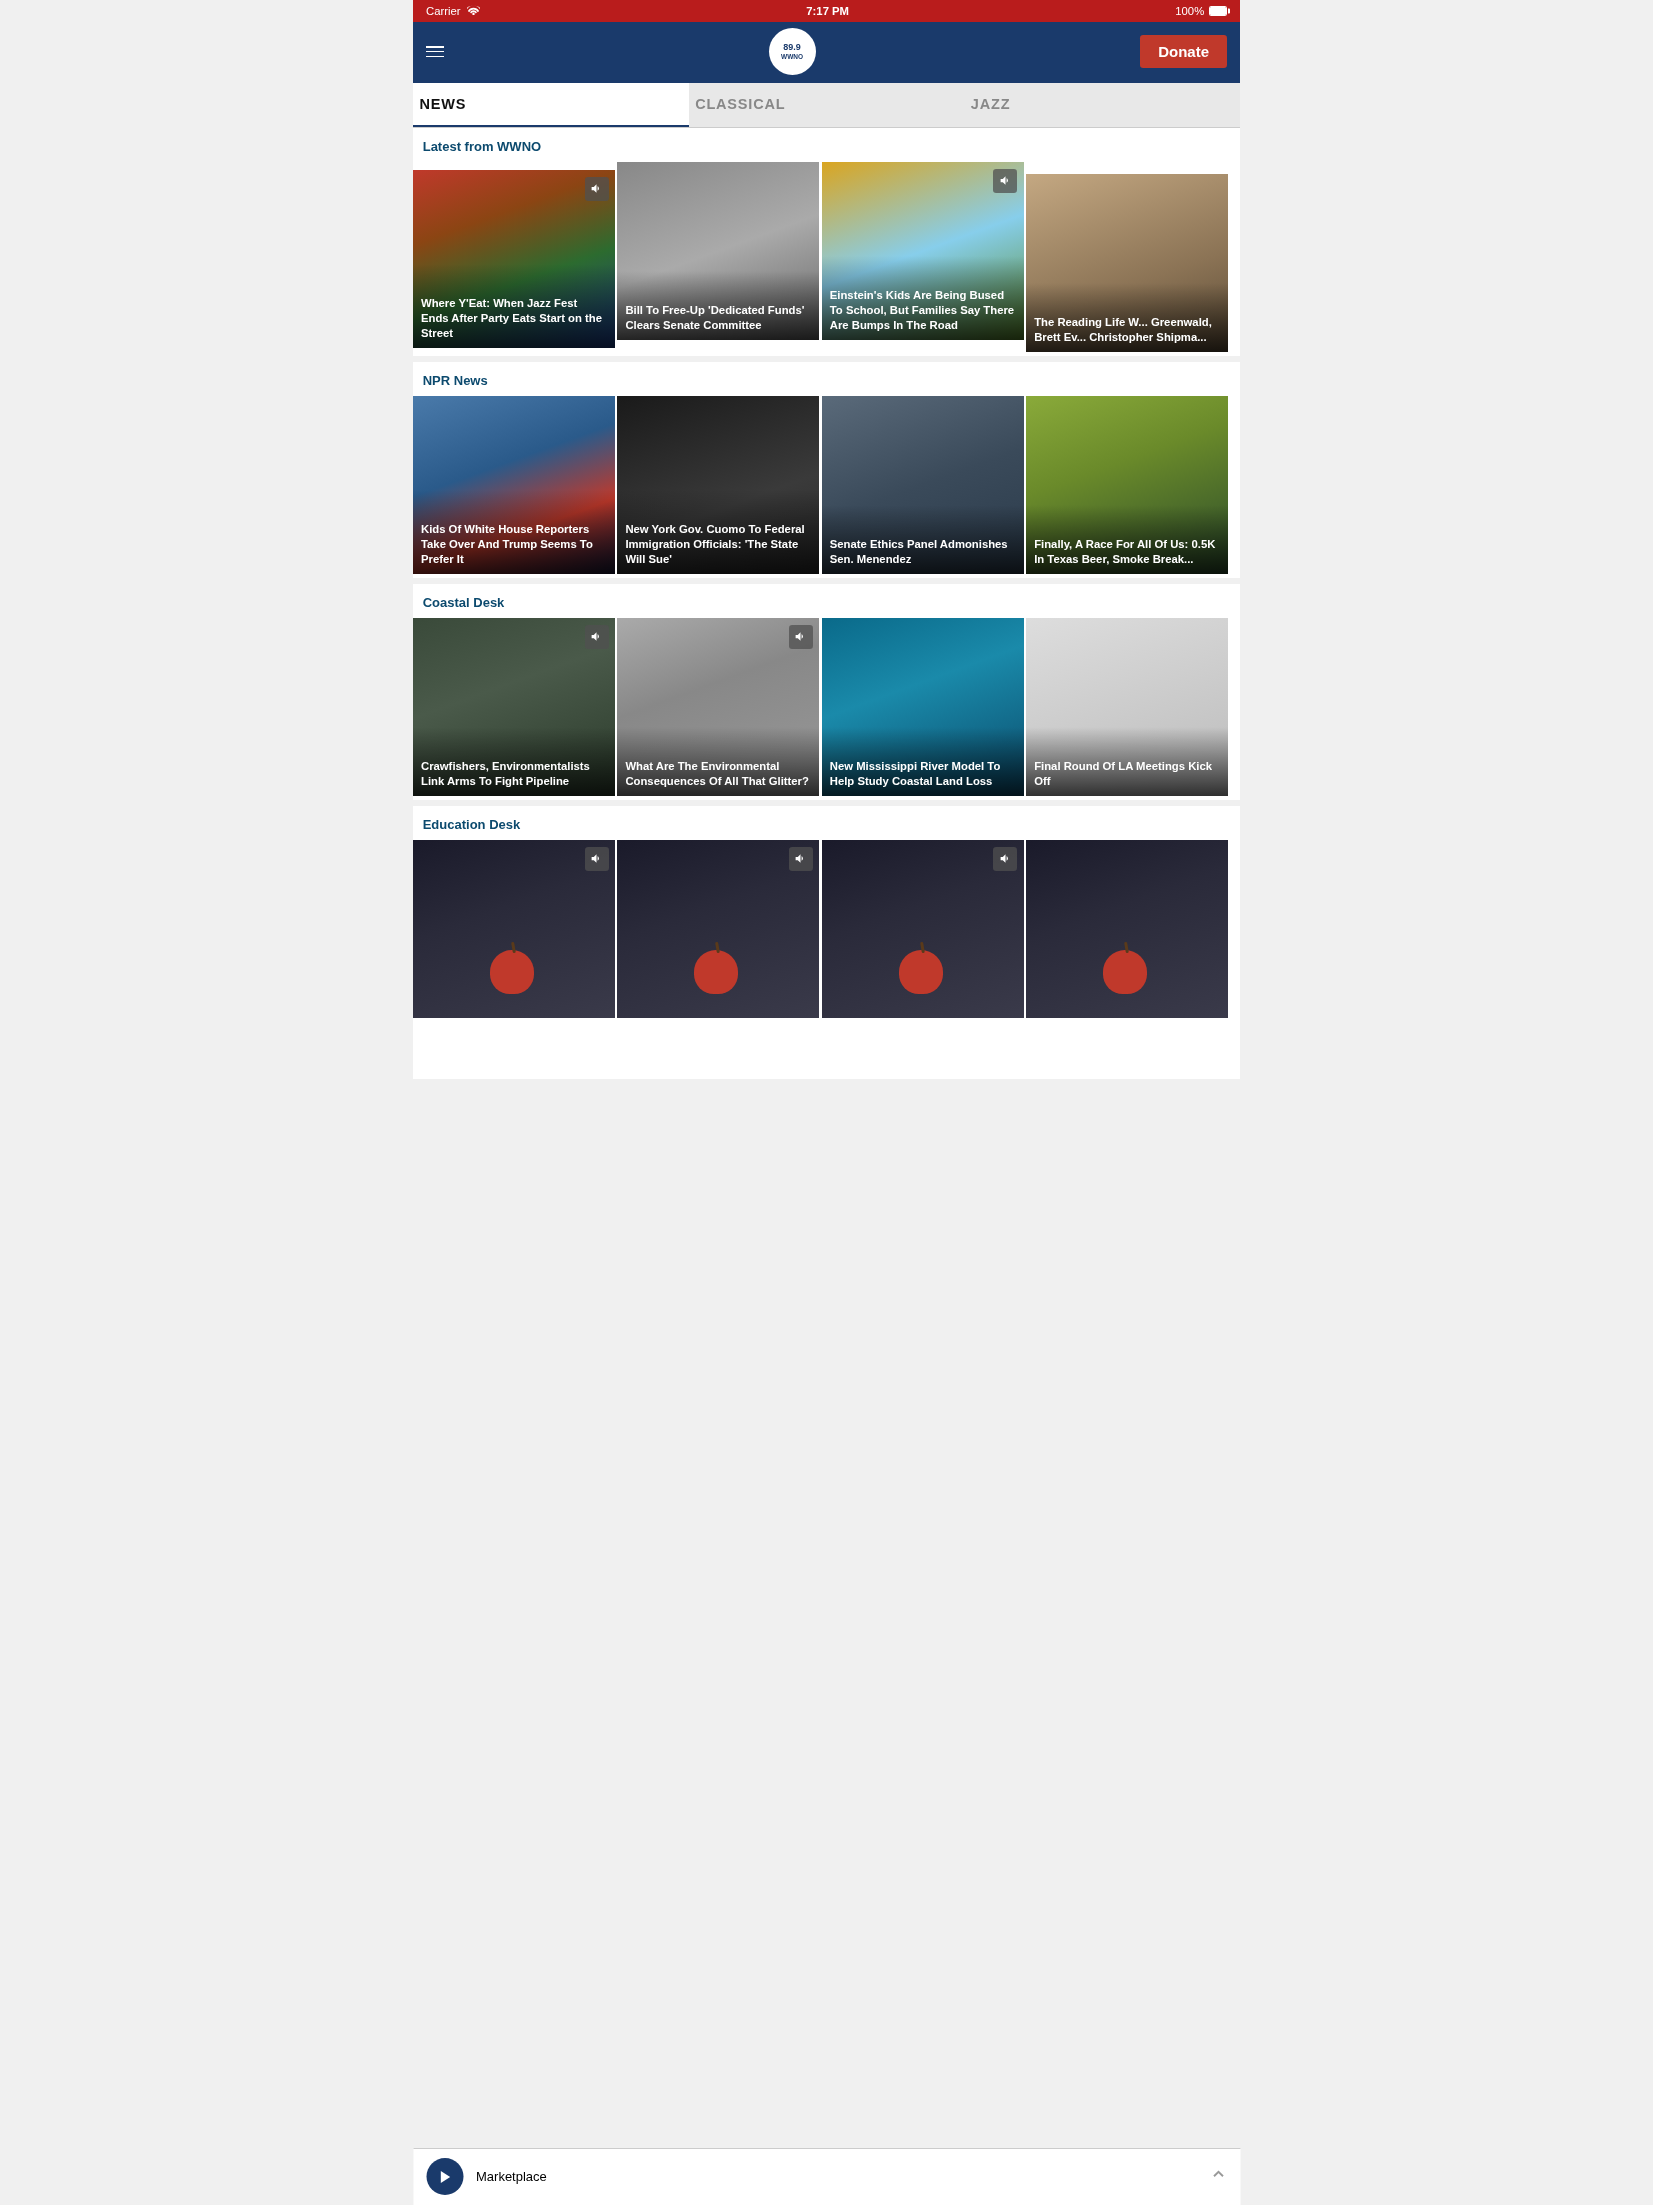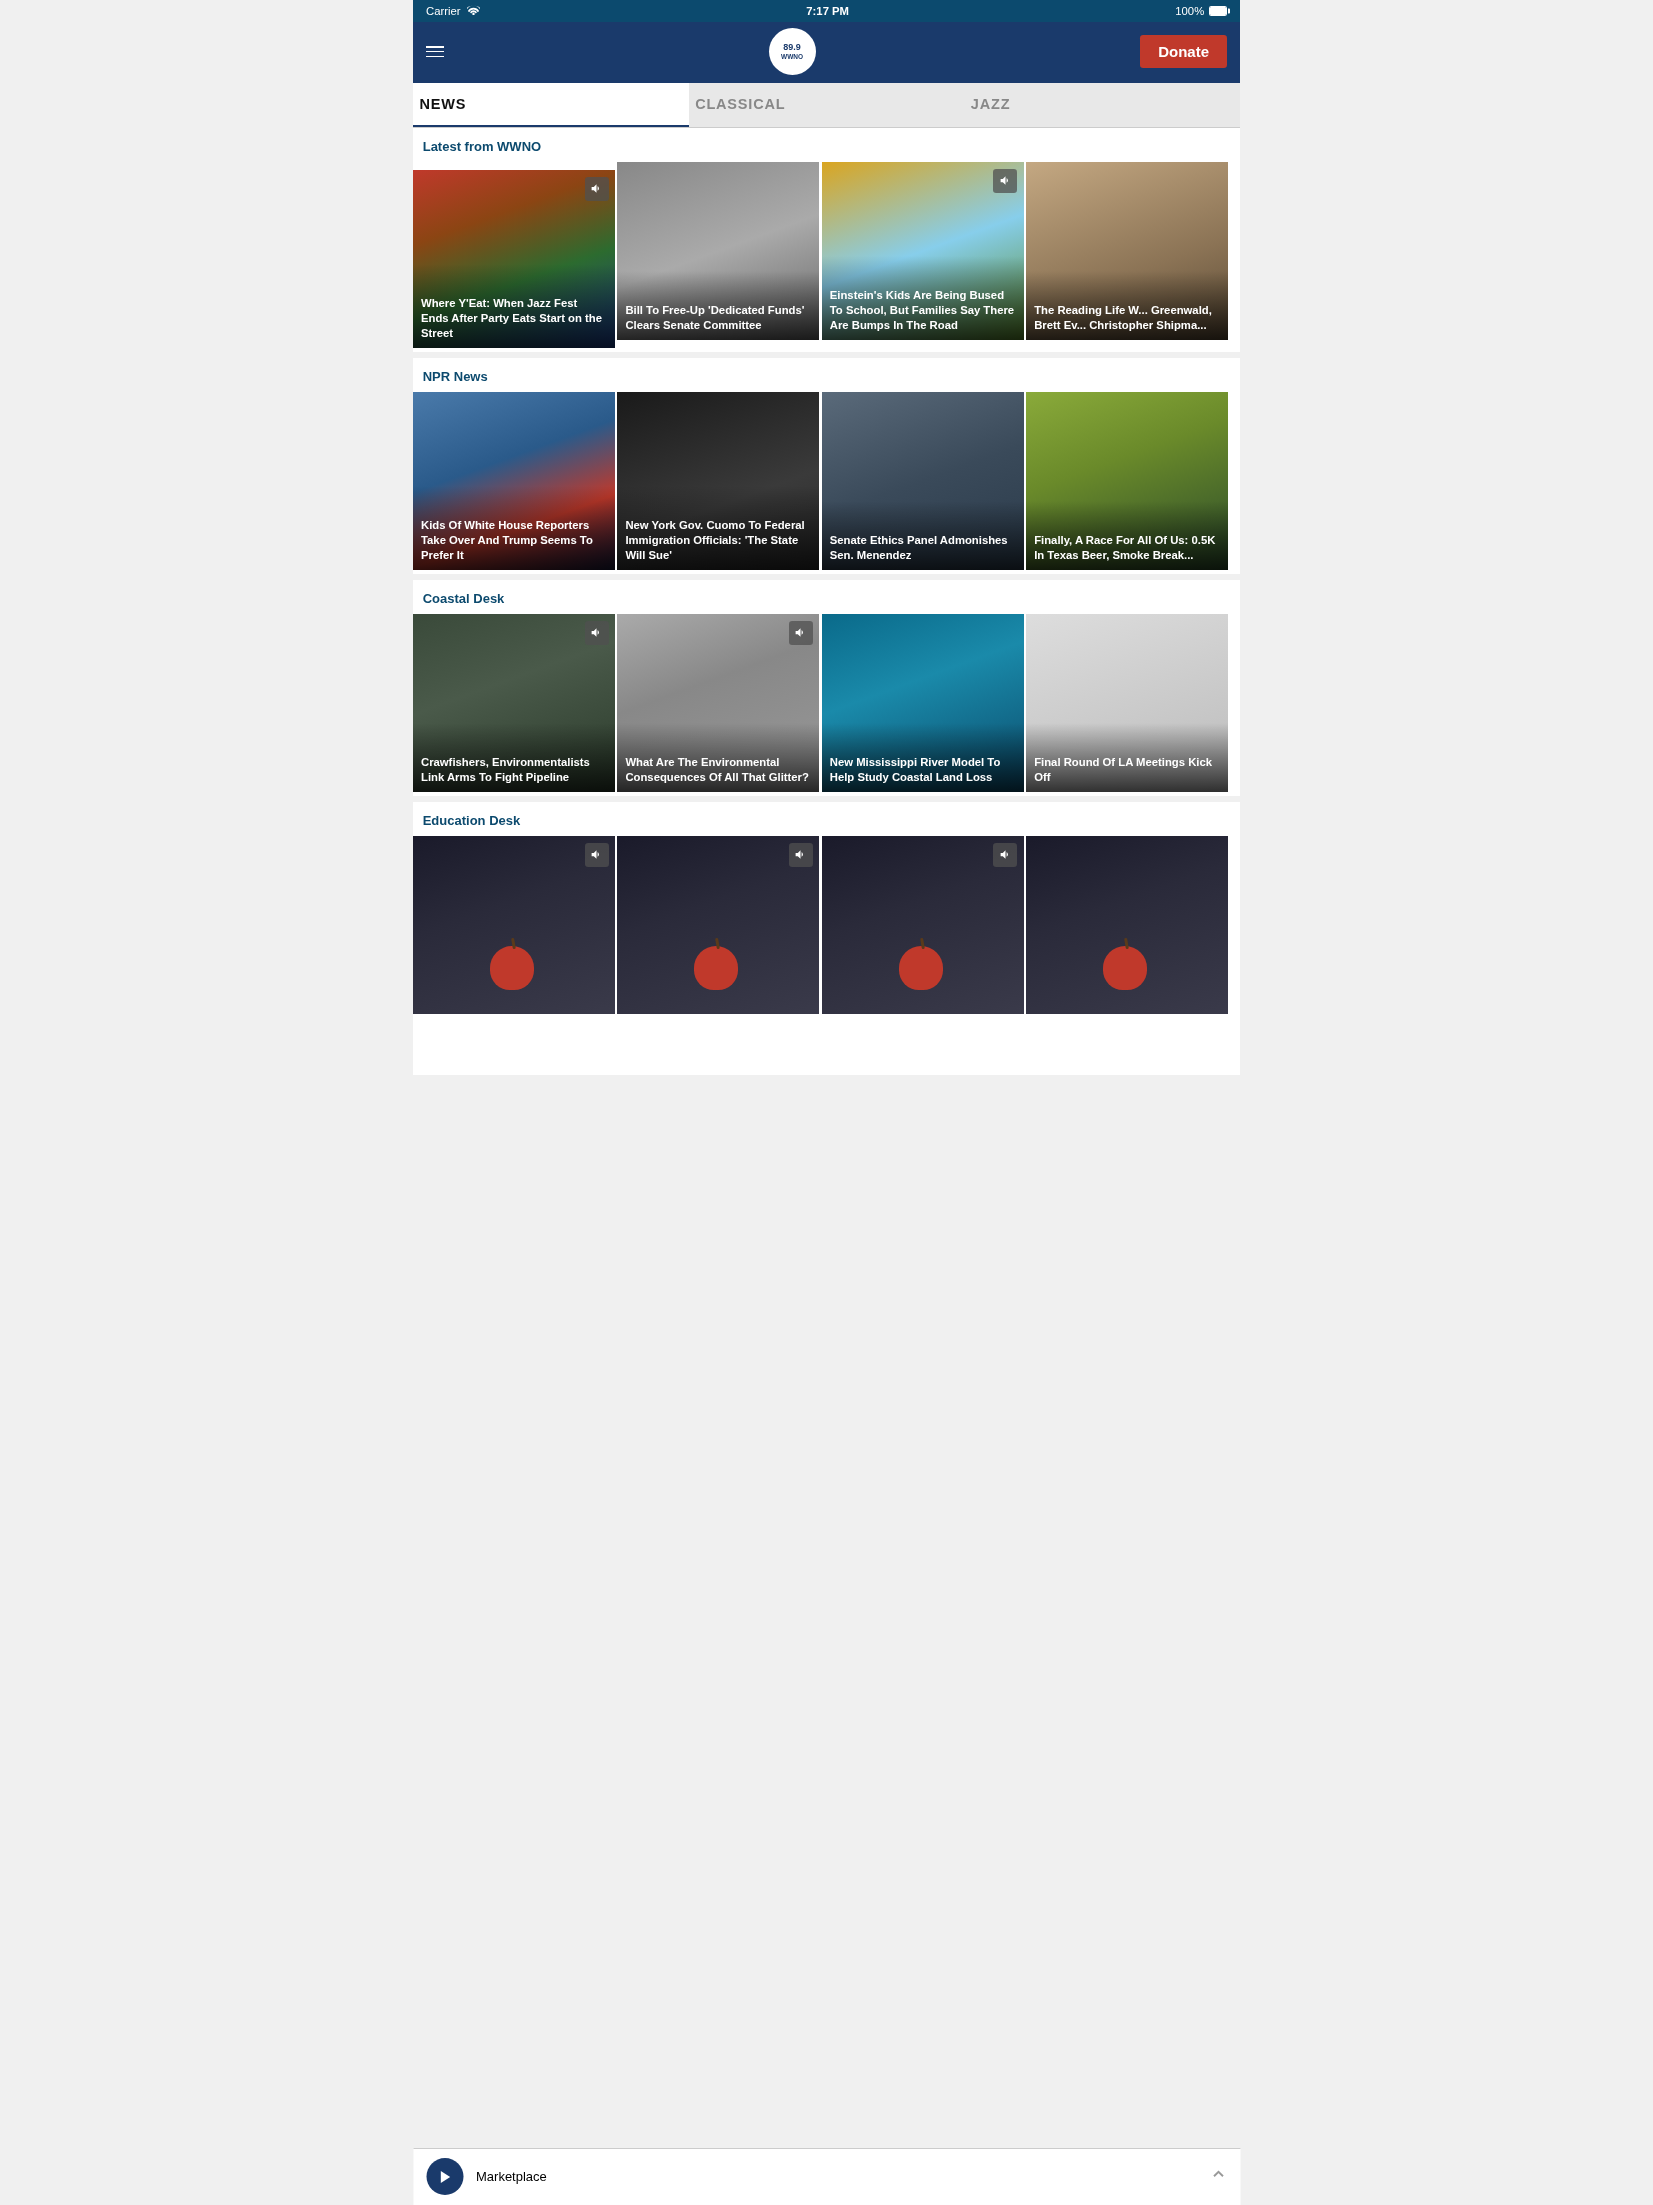--- a/index.html
+++ b/index.html
@@ -1,21 +1,21 @@
 <!DOCTYPE html>
 <html style="font-size:13px"><head>
   <meta charset="utf-8">
   <meta name="viewport" content="width=device-width, initial-scale=1">
   <style>
     * { box-sizing: border-box; margin: 0; padding: 0; }
     body { font-family: -apple-system, 'Helvetica Neue', Arial, sans-serif; background: #f0f0f0; max-width: 827px; margin: 0 auto; }
 
     
     .status-bar {
-      background: #0c4a6e;
+      background: #b91c1c;
       color: white;
       display: flex;
       justify-content: space-between;
       align-items: center;
       padding: 4.8px 13px;
       font-size: 11.3px;
       font-weight: 500;
     }
     .status-left { display: flex; align-items: center; gap: 6.5px; }
     .status-center { font-weight: 600; }
@@ -130,20 +130,21 @@
       margin-top: 8px;
     }
     .img-bus {
       background: linear-gradient(160deg, #DAA520 0%, #87CEEB 50%, #5a8a2a 100%);
     }
     .img-senate {
       background: linear-gradient(160deg, #888 0%, #aaa 50%, #666 100%);
     }
     .img-book {
       background: linear-gradient(160deg, #C4A882 0%, #8B7355 60%, #5a4a35 100%);
+      margin-top: 12px;
     }
     .img-whitehouse {
       background: linear-gradient(160deg, #4a7aaa 0%, #2a5a8a 40%, #c0392b 70%, #1a1a3a 100%);
     }
     .img-cuomo {
       background: linear-gradient(160deg, #1a1a1a 0%, #3a3a3a 60%, #2a2a2a 100%);
     }
     .img-menendez {
       background: linear-gradient(160deg, #5a6a7a 0%, #3a4a5a 50%, #2a3a4a 100%);
     }

